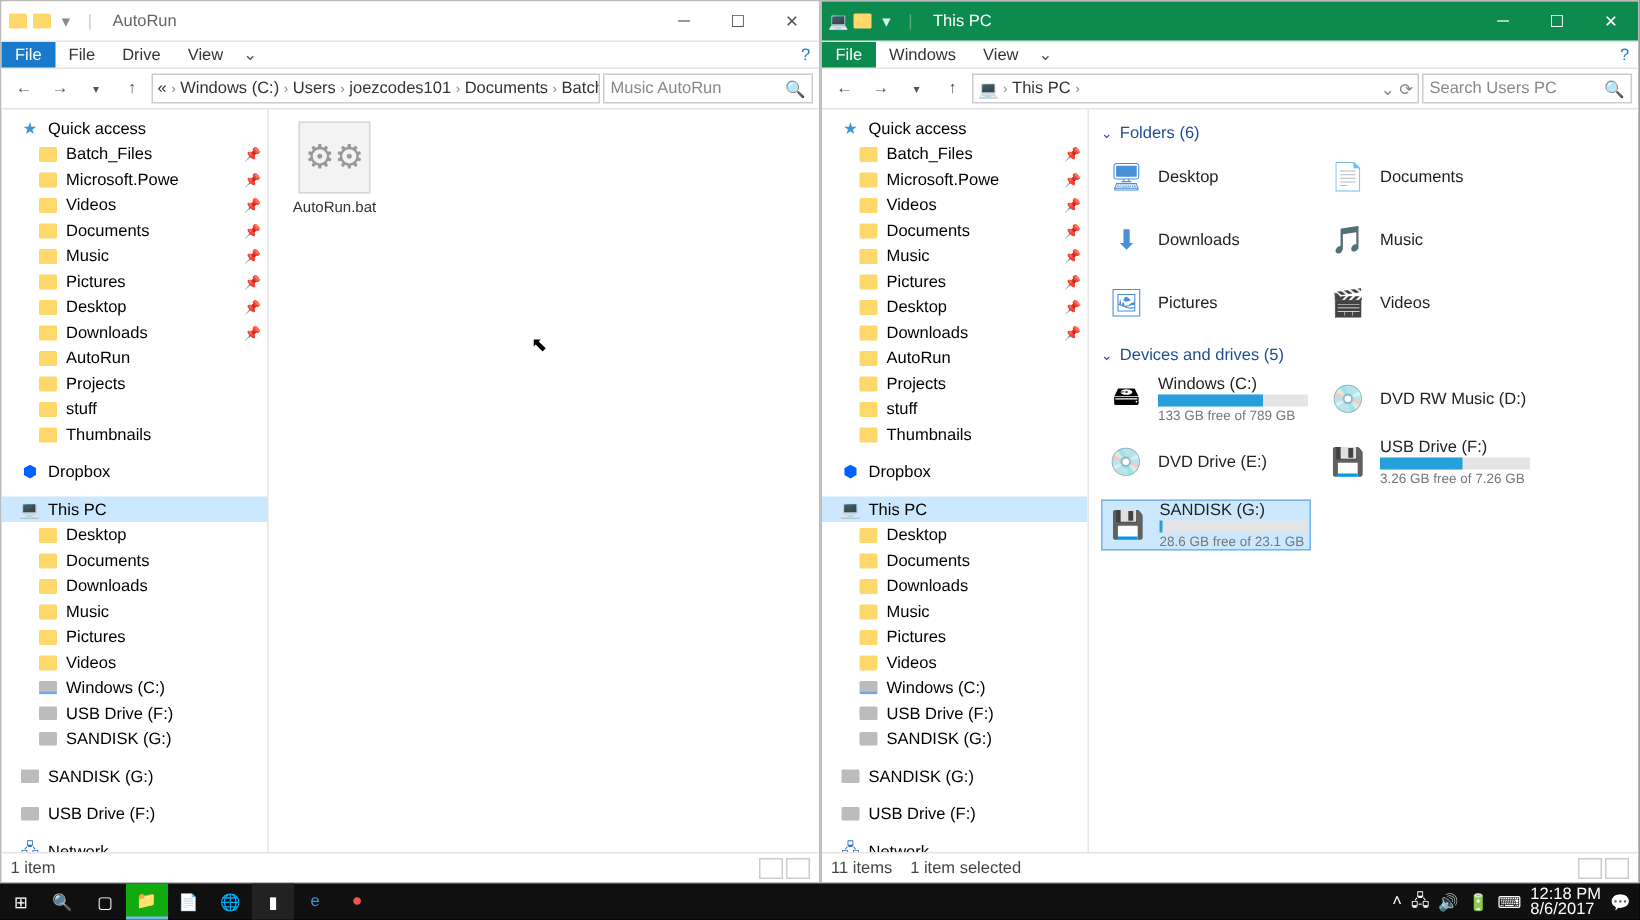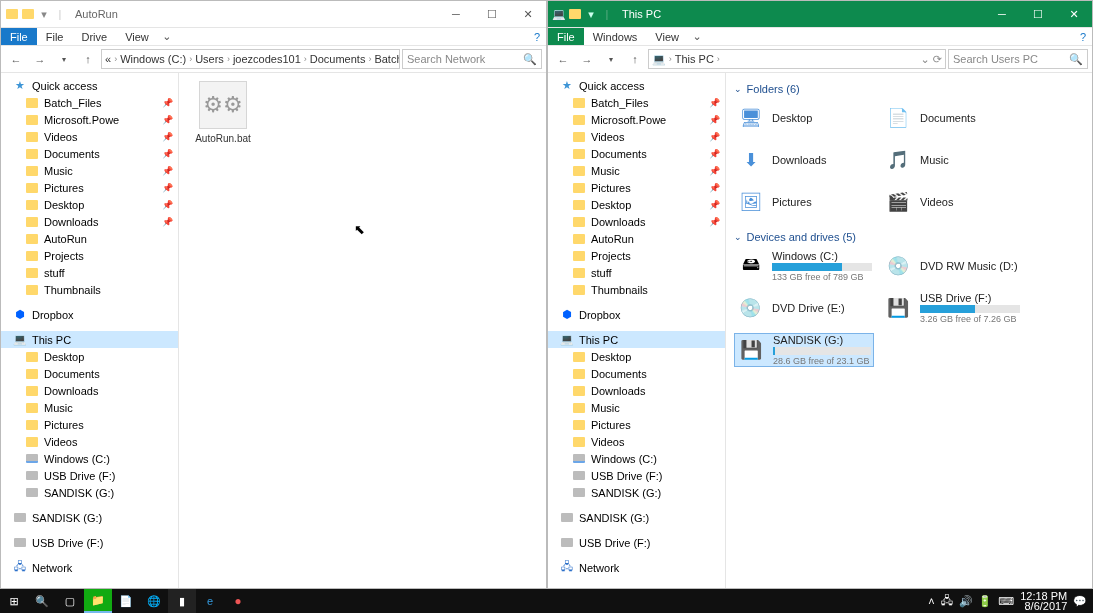--- a/index.html
+++ b/index.html
@@ -55,21 +55,21 @@
 .tile .tname { color:#222; font-size:11px; }
 .tile .tsub { color:#777; font-size:9px; }
 .tile .bar { width:100%; height:8px; background:#e5e5e5; margin:1px 0; }
 .tile .bar .fill { height:100%; background:#26a0da; }
 .status { height:20px; border-top:1px solid #e5e5e5; display:flex; align-items:center; padding:0 6px; font-size:10px; color:#444; gap:12px;}
 .status .viewbtns { margin-left:auto; display:flex; gap:2px; }
 .status .viewbtns div { width:16px; height:14px; border:1px solid #ccc; }
 .taskbar { position:absolute; left:0; right:0; bottom:0; height:24px; background:#101010; display:flex; align-items:center; }
 .taskbar .tbtn { width:28px; height:24px; display:flex; align-items:center; justify-content:center; color:#fff; }
 .taskbar .tray { margin-left:auto; display:flex; align-items:center; gap:6px; padding-right:6px; color:#fff; font-size:9px; }
-.taskbar .clock { text-align:right; line-height:10px; }
+.taskbar .clock { line-height:10px; }
 .cursor { position:absolute; left:354px; top:222px; font-size:13px; color:#000; pointer-events:none;}
 .fico { width:12px;height:10px;display:inline-block;background:#ffd86b;border-radius:1px;}
 </style>
 </head>
 <body>
 
 <div class="window win-left">
   <div class="titlebar">
     <div class="tb-icons">
       <span>
@@ -109,21 +109,21 @@
       <span class="crumb">Users</span>
         <span class="sep">›</span>
       <span class="crumb">joezcodes101</span>
         <span class="sep">›</span>
       <span class="crumb">Documents</span>
         <span class="sep">›</span>
       <span class="crumb">Batch_Files</span>
 
     </div>
     <div class="search">
-      <span>Search Network</span>
+      <span>Music AutoRun</span>
       <span>🔍</span>
     </div>
   </div>
   <div class="body">
     <div class="sidebar" id="sb-left">
         <div class="sb-item d1">
           <span class="ic">
             <span class="ic-star">★</span>
           </span>
           <span>Quick access</span>
@@ -297,20 +297,27 @@
           </span>
           <span>Network</span>
         </div>
       </div>
     <div class="content">
       <div class="fileitem">
         <div class="thumb">⚙⚙</div>
         <div class="fname">AutoRun.bat</div>
       </div>
     </div>
+  </div>
+  <div class="status">
+    <span>1 item</span>
+    <div class="viewbtns">
+        <div></div>
+        <div></div>
+      </div>
   </div>
 </div>
 
 <div class="window win-right">
   <div class="titlebar green">
     <div class="tb-icons">
       <span style="color:#fff">💻</span>
       <span>
           <i class="fico"></i>
         </span>
@@ -612,20 +619,28 @@
             <div class="tinfo">
               <div class="tname">SANDISK (G:)</div>
               <div class="bar">
                 <div class="fill" style="width:2%"></div>
               </div>
               <div class="tsub">28.6 GB free of 23.1 GB</div>
             </div>
           </div>
         </div>
     </div>
+  </div>
+  <div class="status">
+    <span>11 items</span>
+    <span>1 item selected</span>
+    <div class="viewbtns">
+        <div></div>
+        <div></div>
+      </div>
   </div>
 </div>
 
 <div class="taskbar">
   <div class="tbtn">⊞</div>
   <div class="tbtn">🔍</div>
   <div class="tbtn">▢</div>
   <div class="tbtn" style="background:#1a1;border-bottom:2px solid #76b9ed">📁</div>
   <div class="tbtn">📄</div>
   <div class="tbtn">🌐</div>

